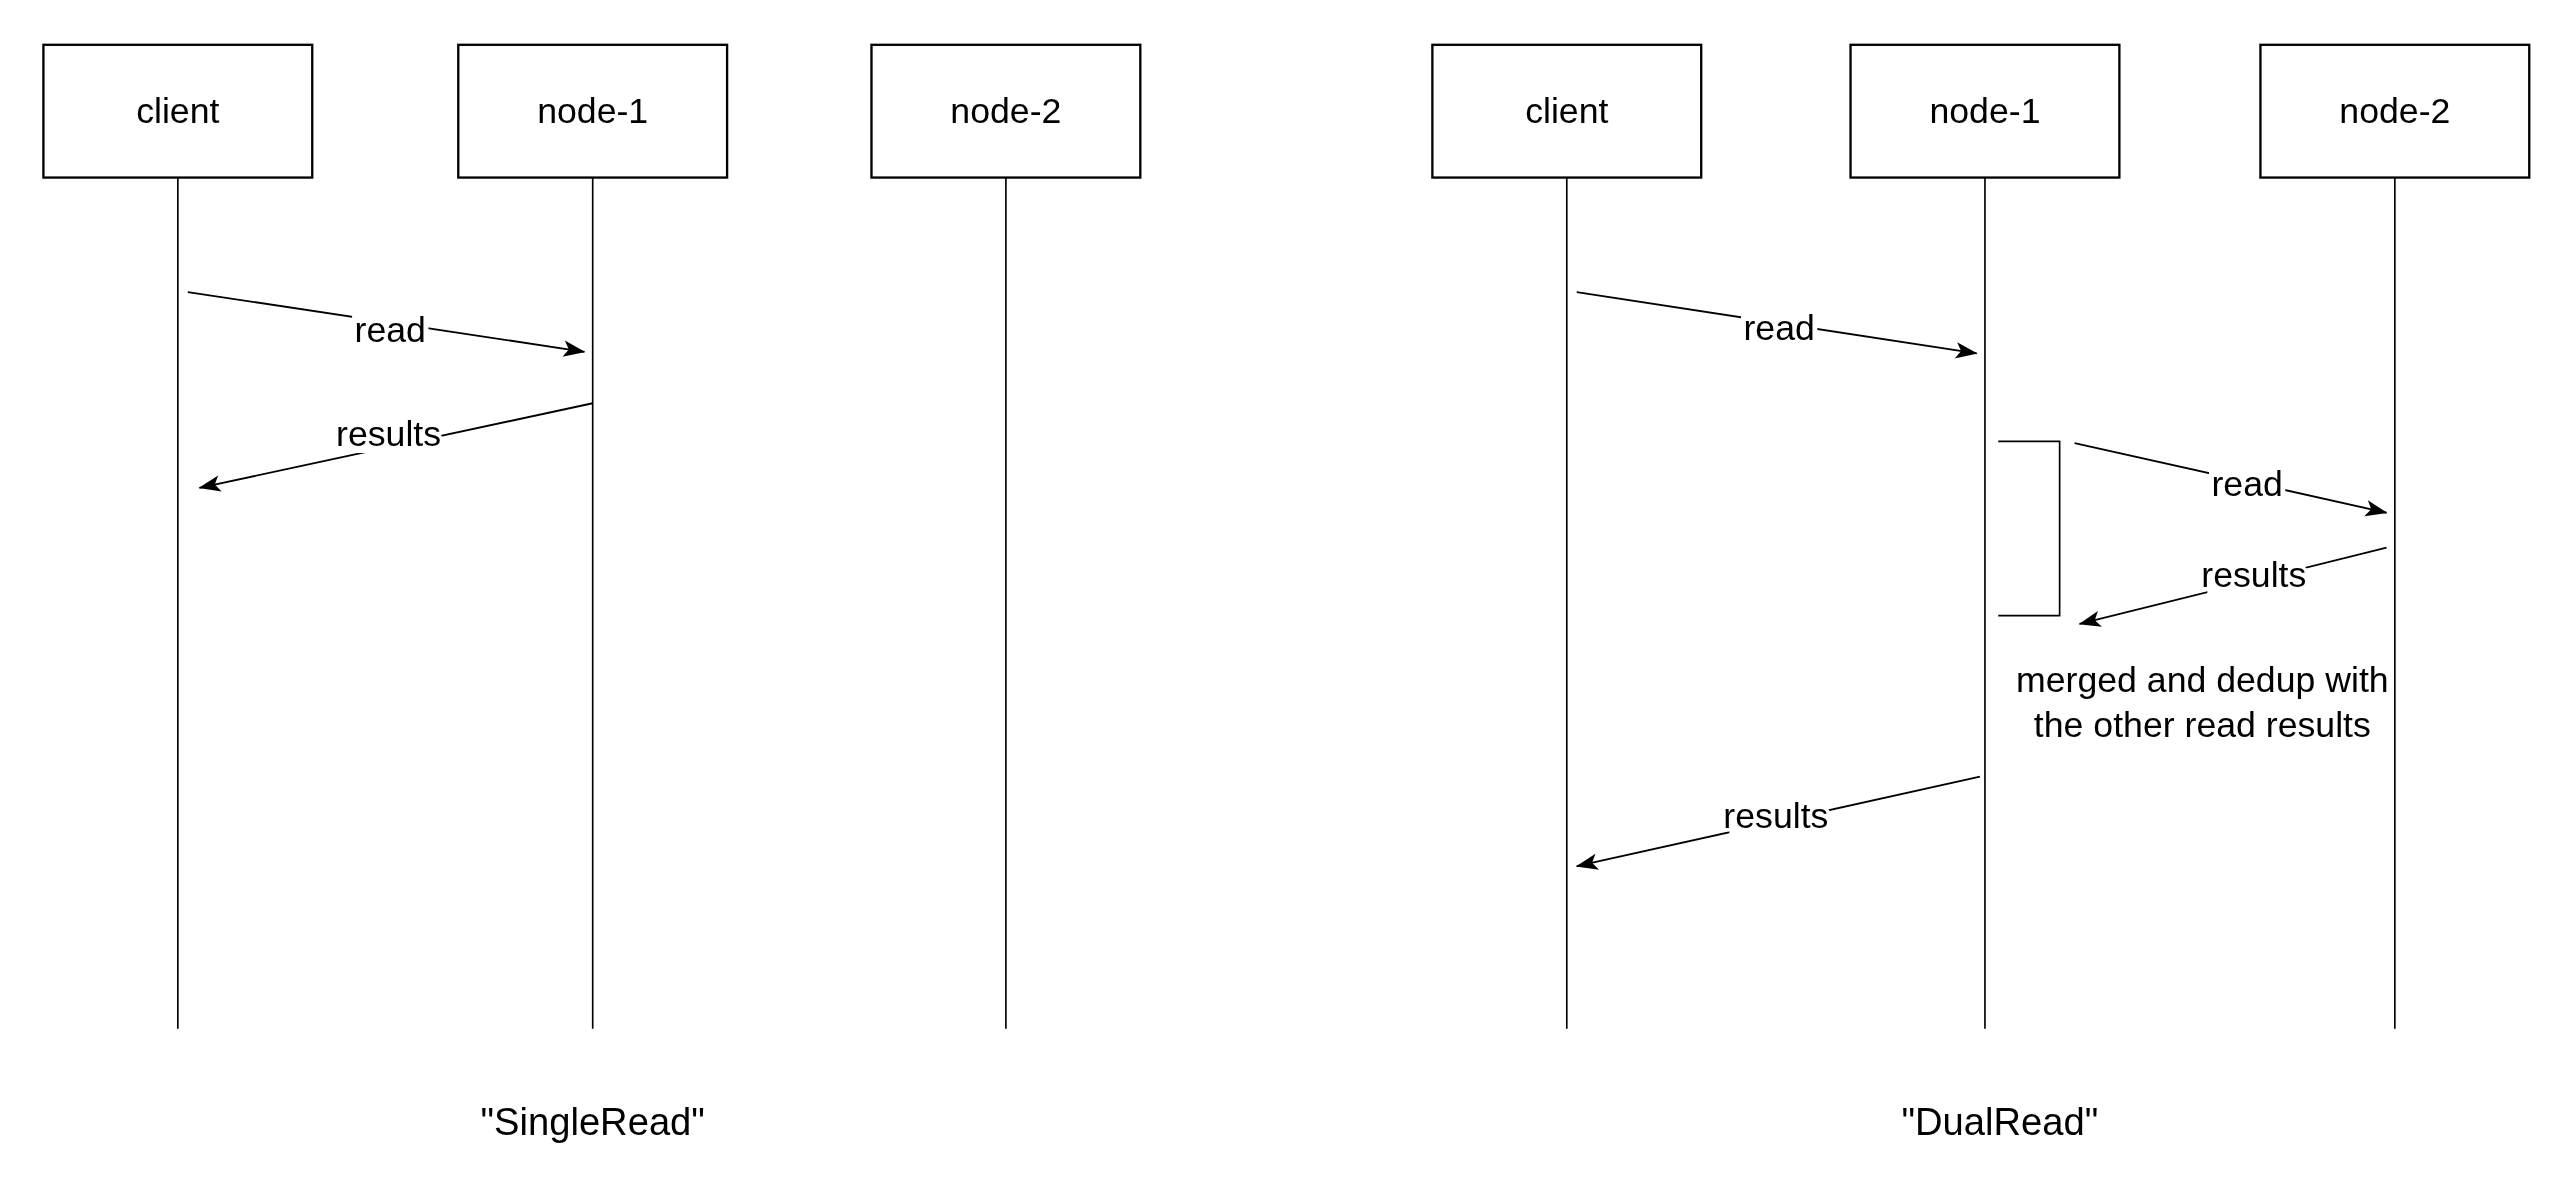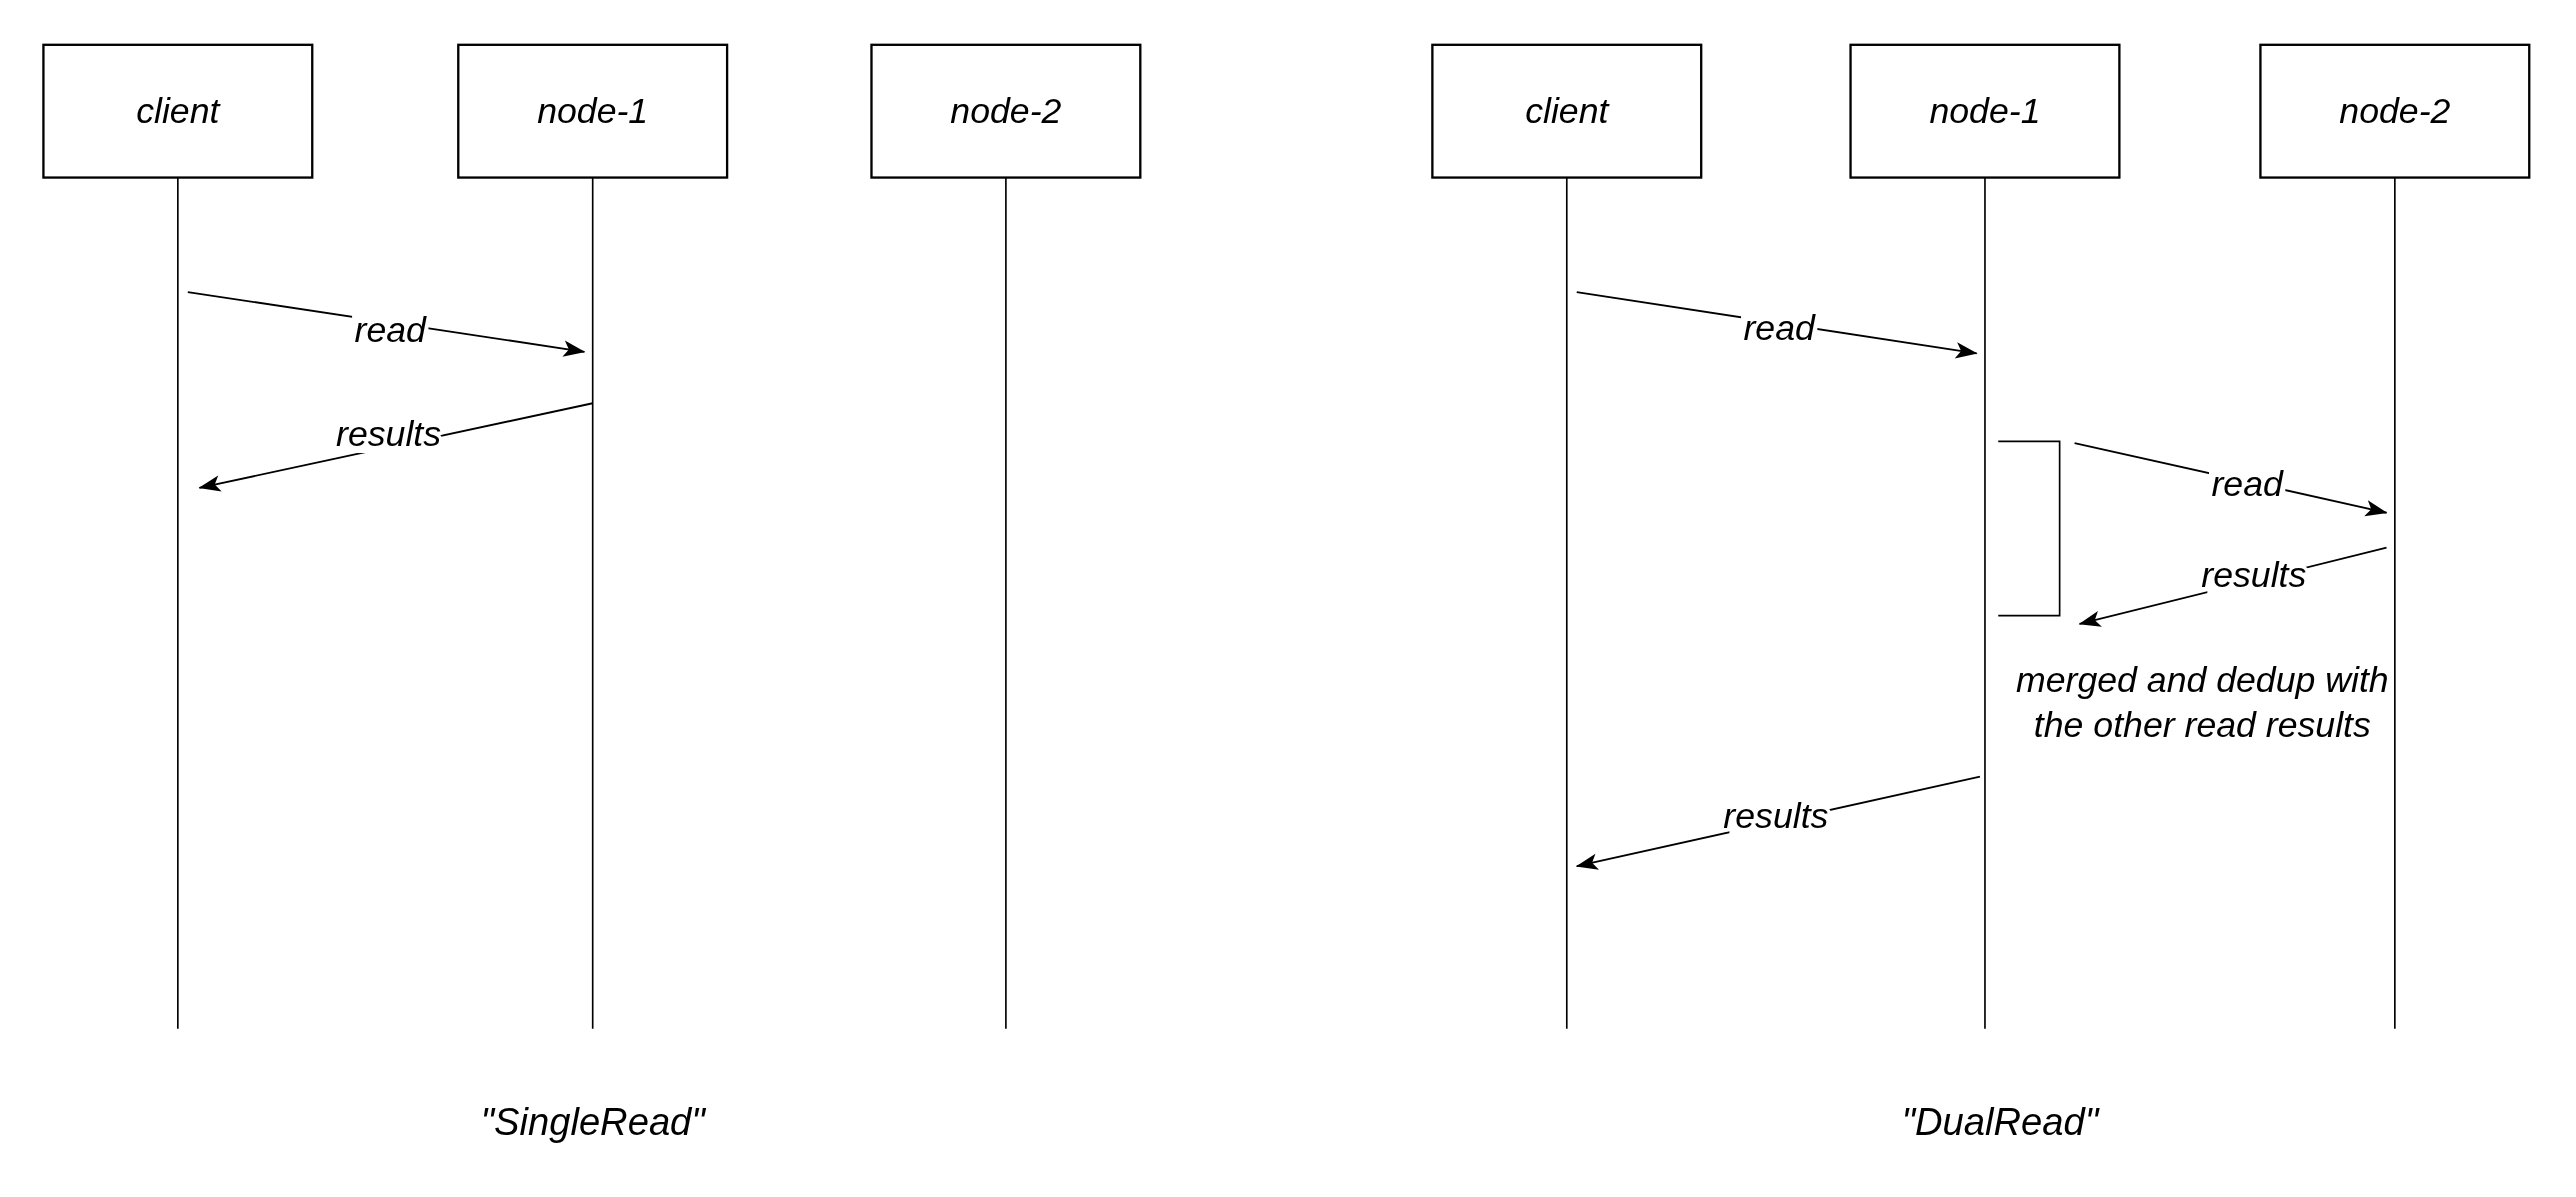--- a/index.html
+++ b/index.html
@@ -4,21 +4,20 @@
 <style>
   html, body {
     margin: 0;
     padding: 0;
     background: #ffffff;
   }
   .canvas-wrap {
     width: 2080px;
     height: 1197px;
     background: #ffffff;
-    font-style: italic;
   }
   svg { display: block; }
   .actor-box {
     fill: #ffffff;
     stroke: #000000;
     stroke-width: 1.4;
   }
   .actor-label {
     font-family: "Liberation Sans", sans-serif;
     font-size: 21.5px;

